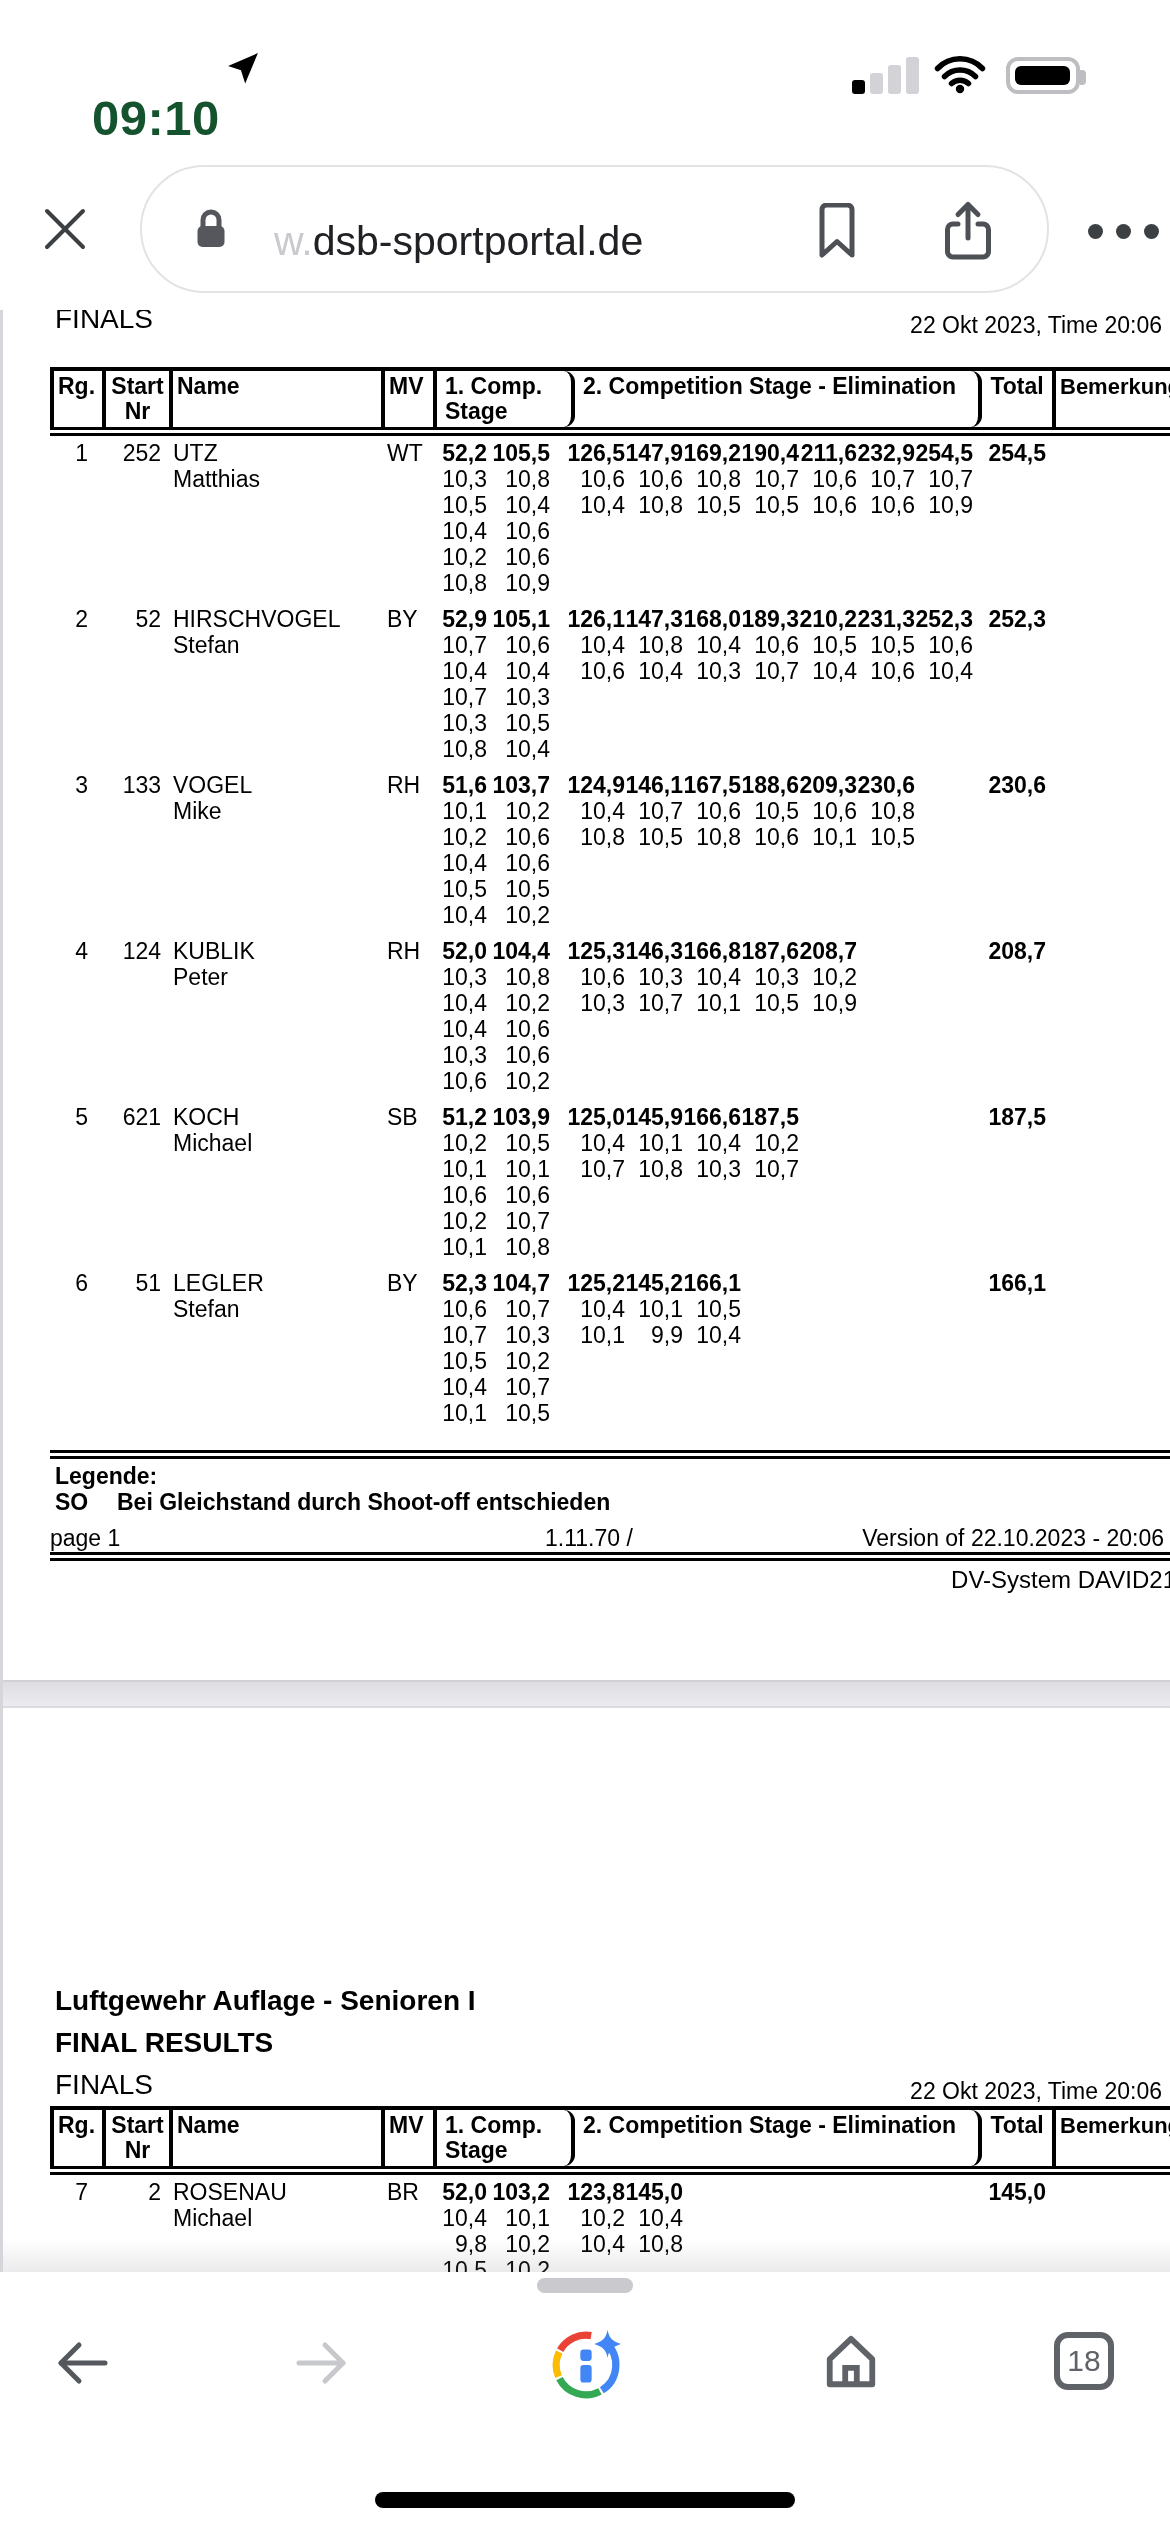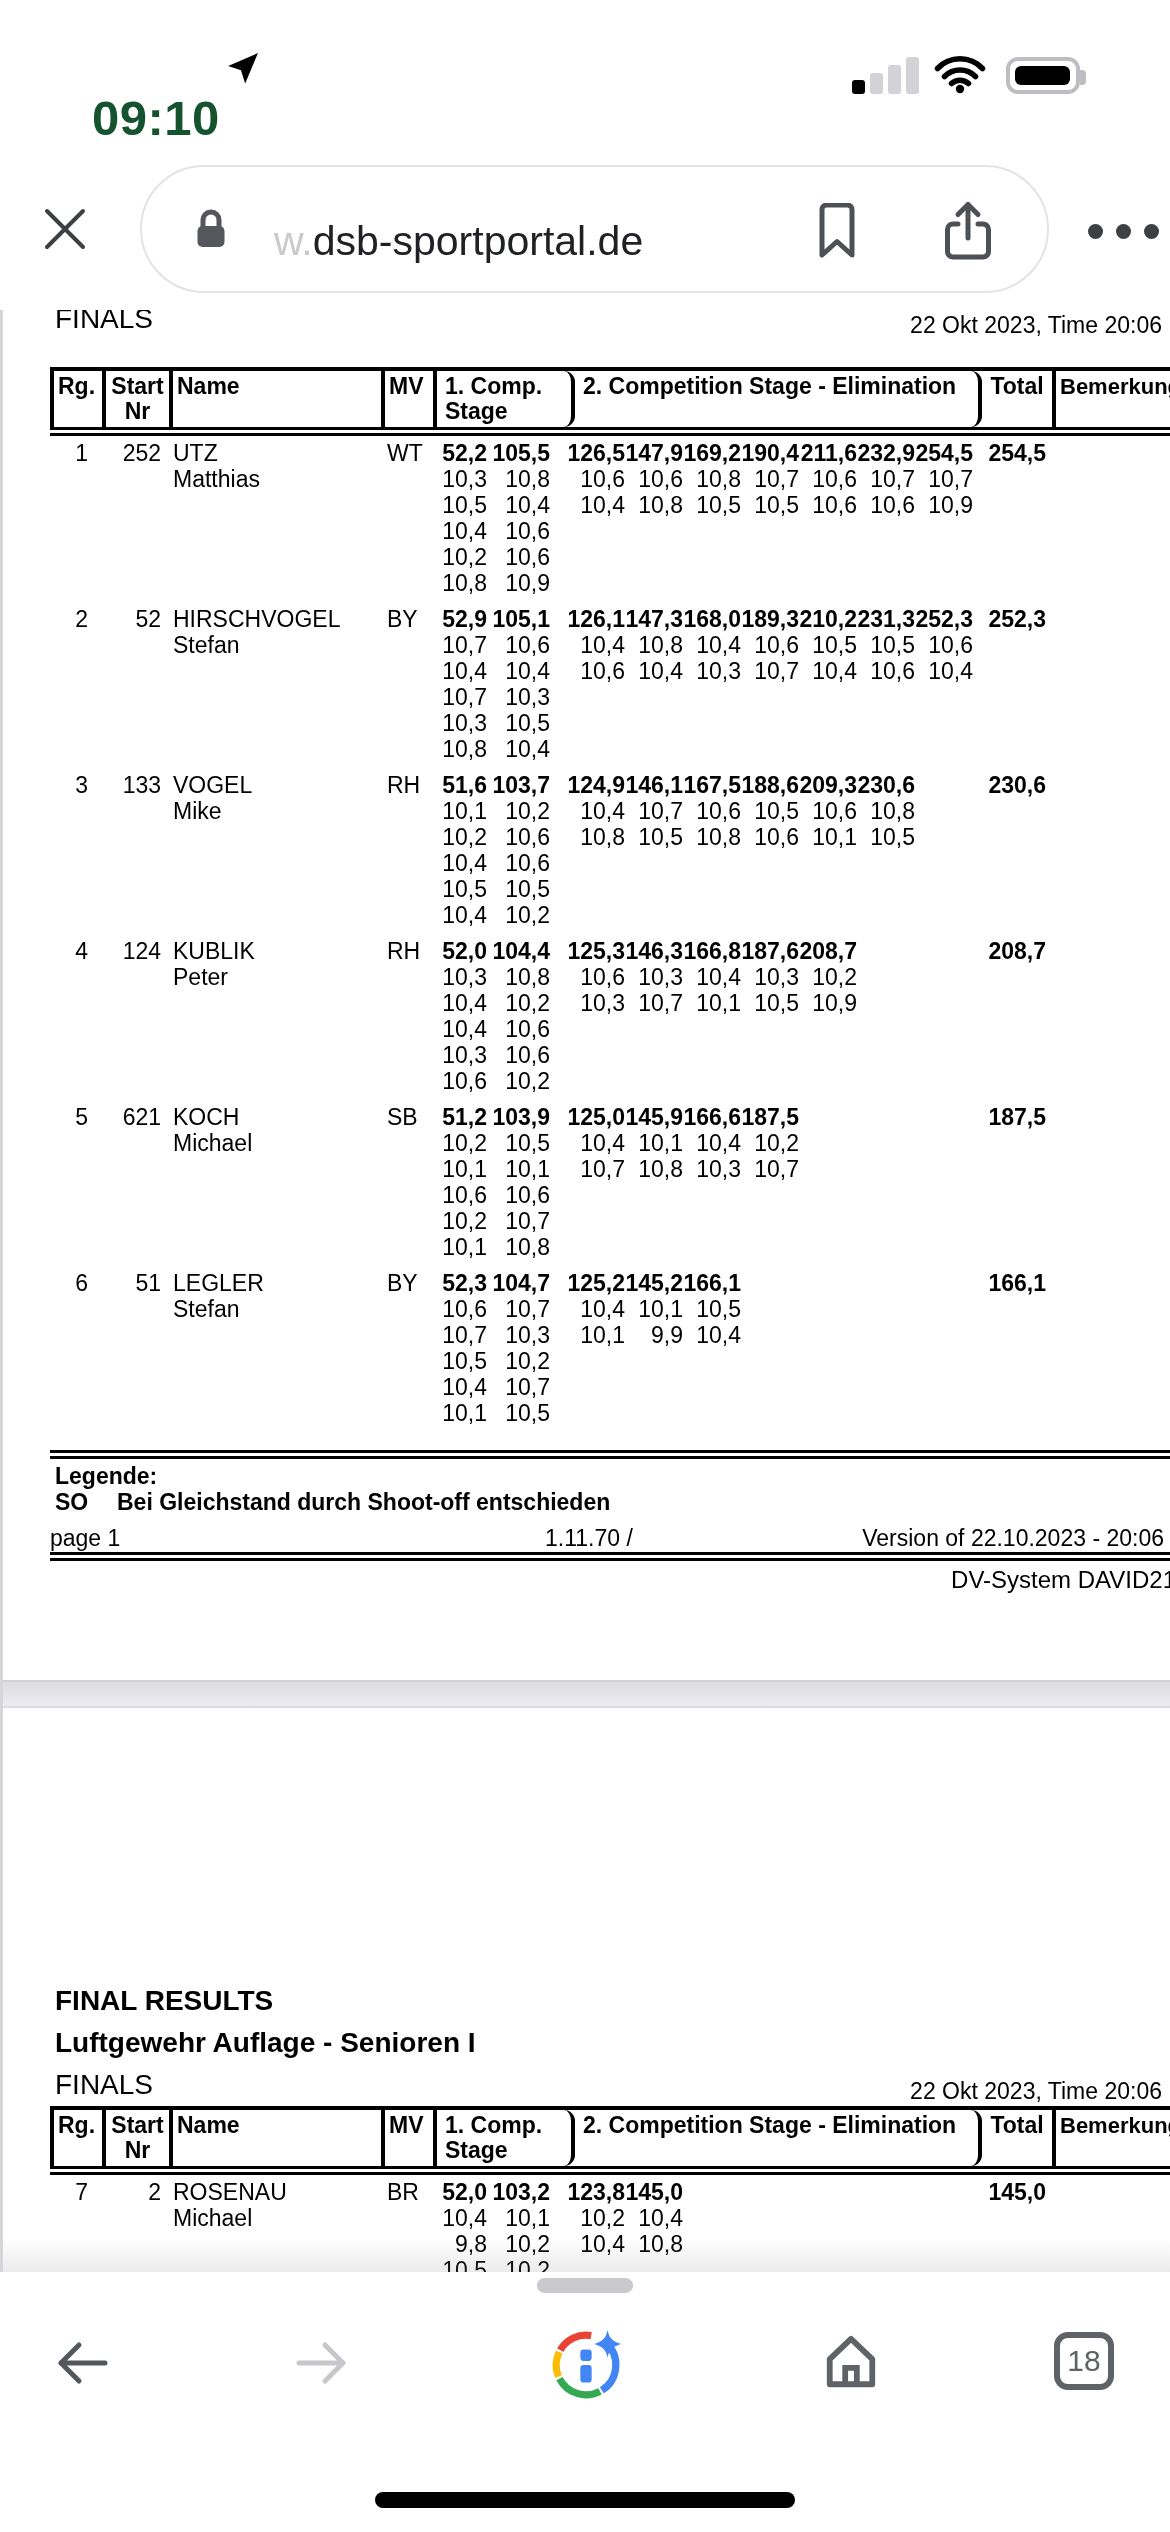--- a/index.html
+++ b/index.html
@@ -544,22 +544,22 @@
           <span class="f-version">Version of 22.10.2023 - 20:06</span>
         </div>
         <div class="dline"></div>
         <div class="dv-line">DV-System DAVID21-</div>
       </div>
     </div>
 
     <div class="page-sep"></div>
 
     <div class="pg2">
+      <div class="h-big">Luftgewehr Auflage - Senioren I</div>
       <div class="h-big">FINAL RESULTS</div>
-      <div class="h-big">Luftgewehr Auflage - Senioren I</div>
       <div class="title-row" style="margin-bottom:6px;">
         <div class="doc-title">FINALS</div>
         <div class="doc-date">22 Okt 2023, Time 20:06</div>
       </div>
       <div class="doc">
         <div class="rtable" id="table2" style="margin-top:0;">
             <div class="thead">
               <div class="th ">Rg.</div>
               <div class="th t-c">Start
 Nr</div>

